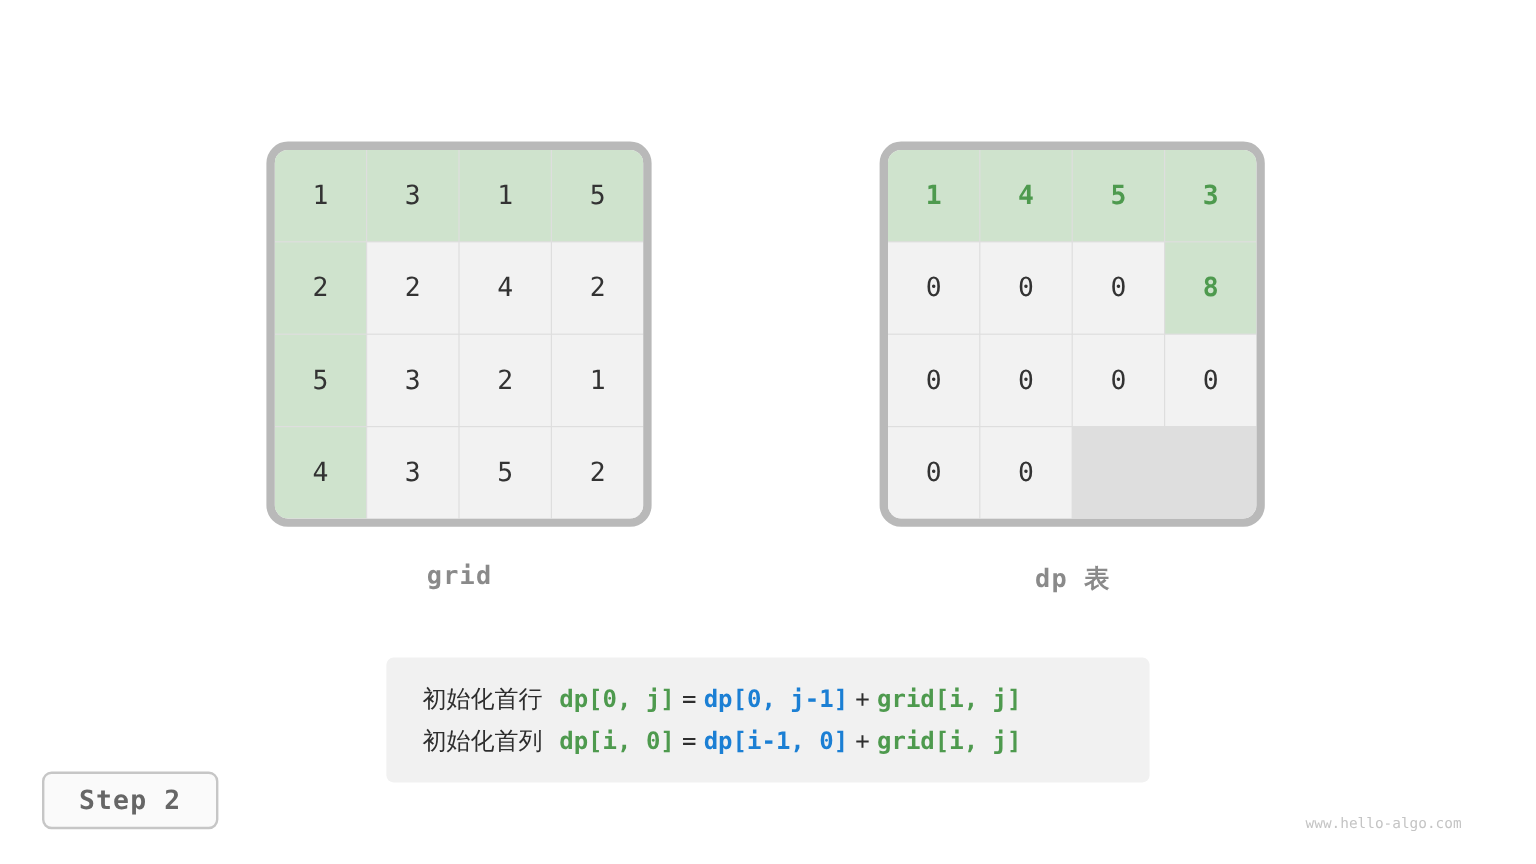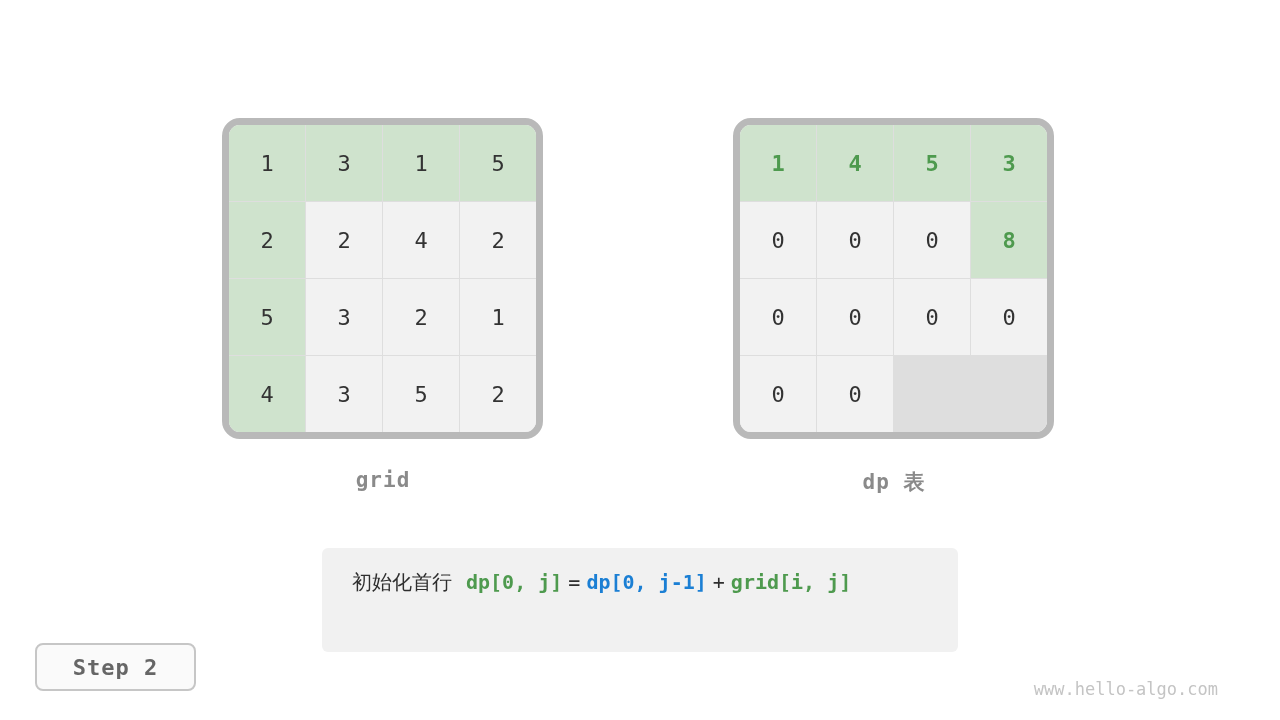--- a/index.html
+++ b/index.html
@@ -75,37 +75,37 @@
     font-family:"DejaVu Sans Mono","Liberation Mono",monospace;
     font-weight:bold;
   }
   .code-green{color:var(--green-text);}
   .code-blue{color:var(--blue-text);}
   .op{color:#2e2e2e;font-family:"DejaVu Sans Mono","Liberation Mono",monospace;margin:0 6px;}
 
   .step-box{
     position:absolute;
     left:35px;top:643px;
-    width:161px;height:48px;
+    width:147px;height:48px;
     background:#fafafa;
     border:2px solid #c6c6c6;
     border-radius:8px;
     display:flex;align-items:center;justify-content:center;
     font-family:"DejaVu Sans Mono","Liberation Mono",monospace;
     font-weight:bold;
     font-size:22px;
     color:#666666;
     letter-spacing:1px;
   }
 
   .watermark{
     position:absolute;
     right:62px;top:679px;
     font-family:"DejaVu Sans Mono","Liberation Mono",monospace;
-    font-size:17px;
+    font-size:12px;
     color:#c4c4c4;
   }
 </style>
 </head>
 <body>
 
 <div class="canvas">
 
   <div class="table-frame" id="grid-frame">
     <div class="table-grid" id="grid-cells">
@@ -147,19 +147,22 @@
       </div>
   </div>
 
   <div class="table-label" id="dp-label">dp 表</div>
   <div class="table-label" id="grid-label">grid</div>
 
   <div class="formula-box">
     <div class="formula-line">
       <span class="cjk">初始化首行</span><span class="code code-green">dp[0, j]</span><span class="op">=</span><span class="code code-blue">dp[0, j-1]</span><span class="op">+</span><span class="code code-green">grid[i, j]</span>
     </div>
+    <div class="formula-line">
+      <span class="cjk">初始化首列</span><span class="code code-green">dp[i, 0]</span><span class="op">=</span><span class="code code-blue">dp[i-1, 0]</span><span class="op">+</span><span class="code code-green">grid[i, j]</span>
+    </div>
   </div>
 
   <div class="step-box">Step 2</div>
 
   <div class="watermark">www.hello-algo.com</div>
 
 </div>
 
 </body></html>

